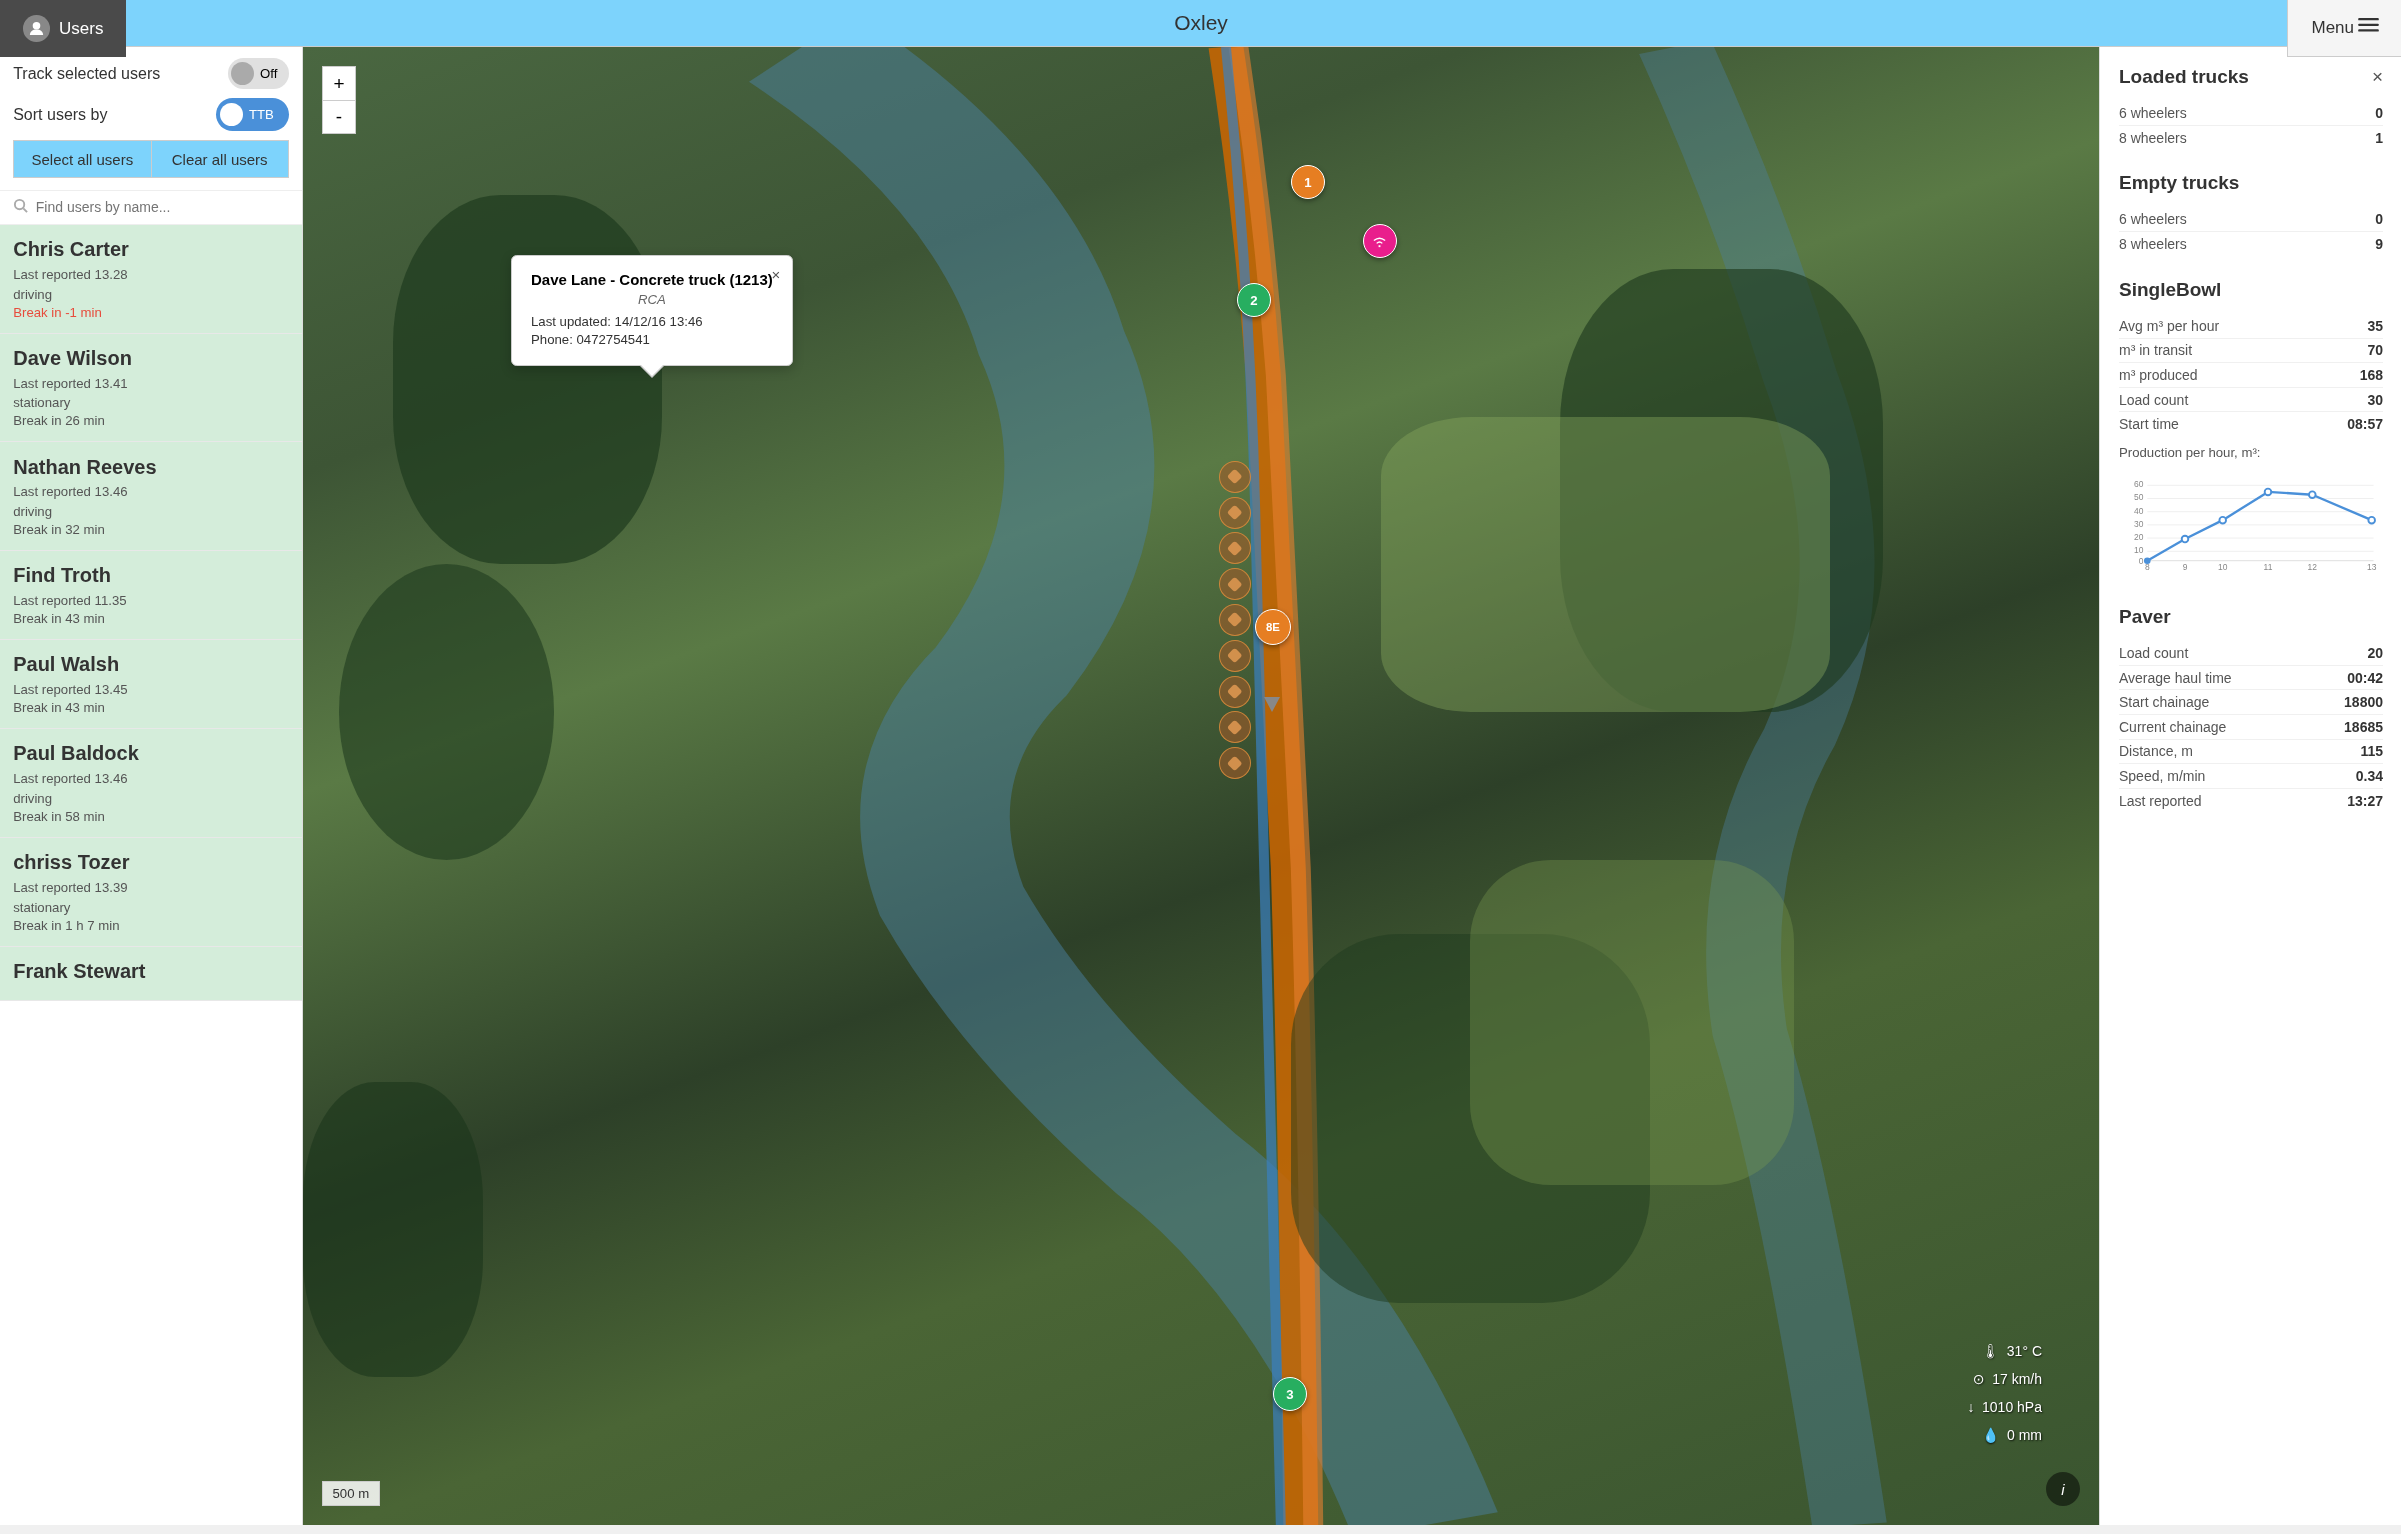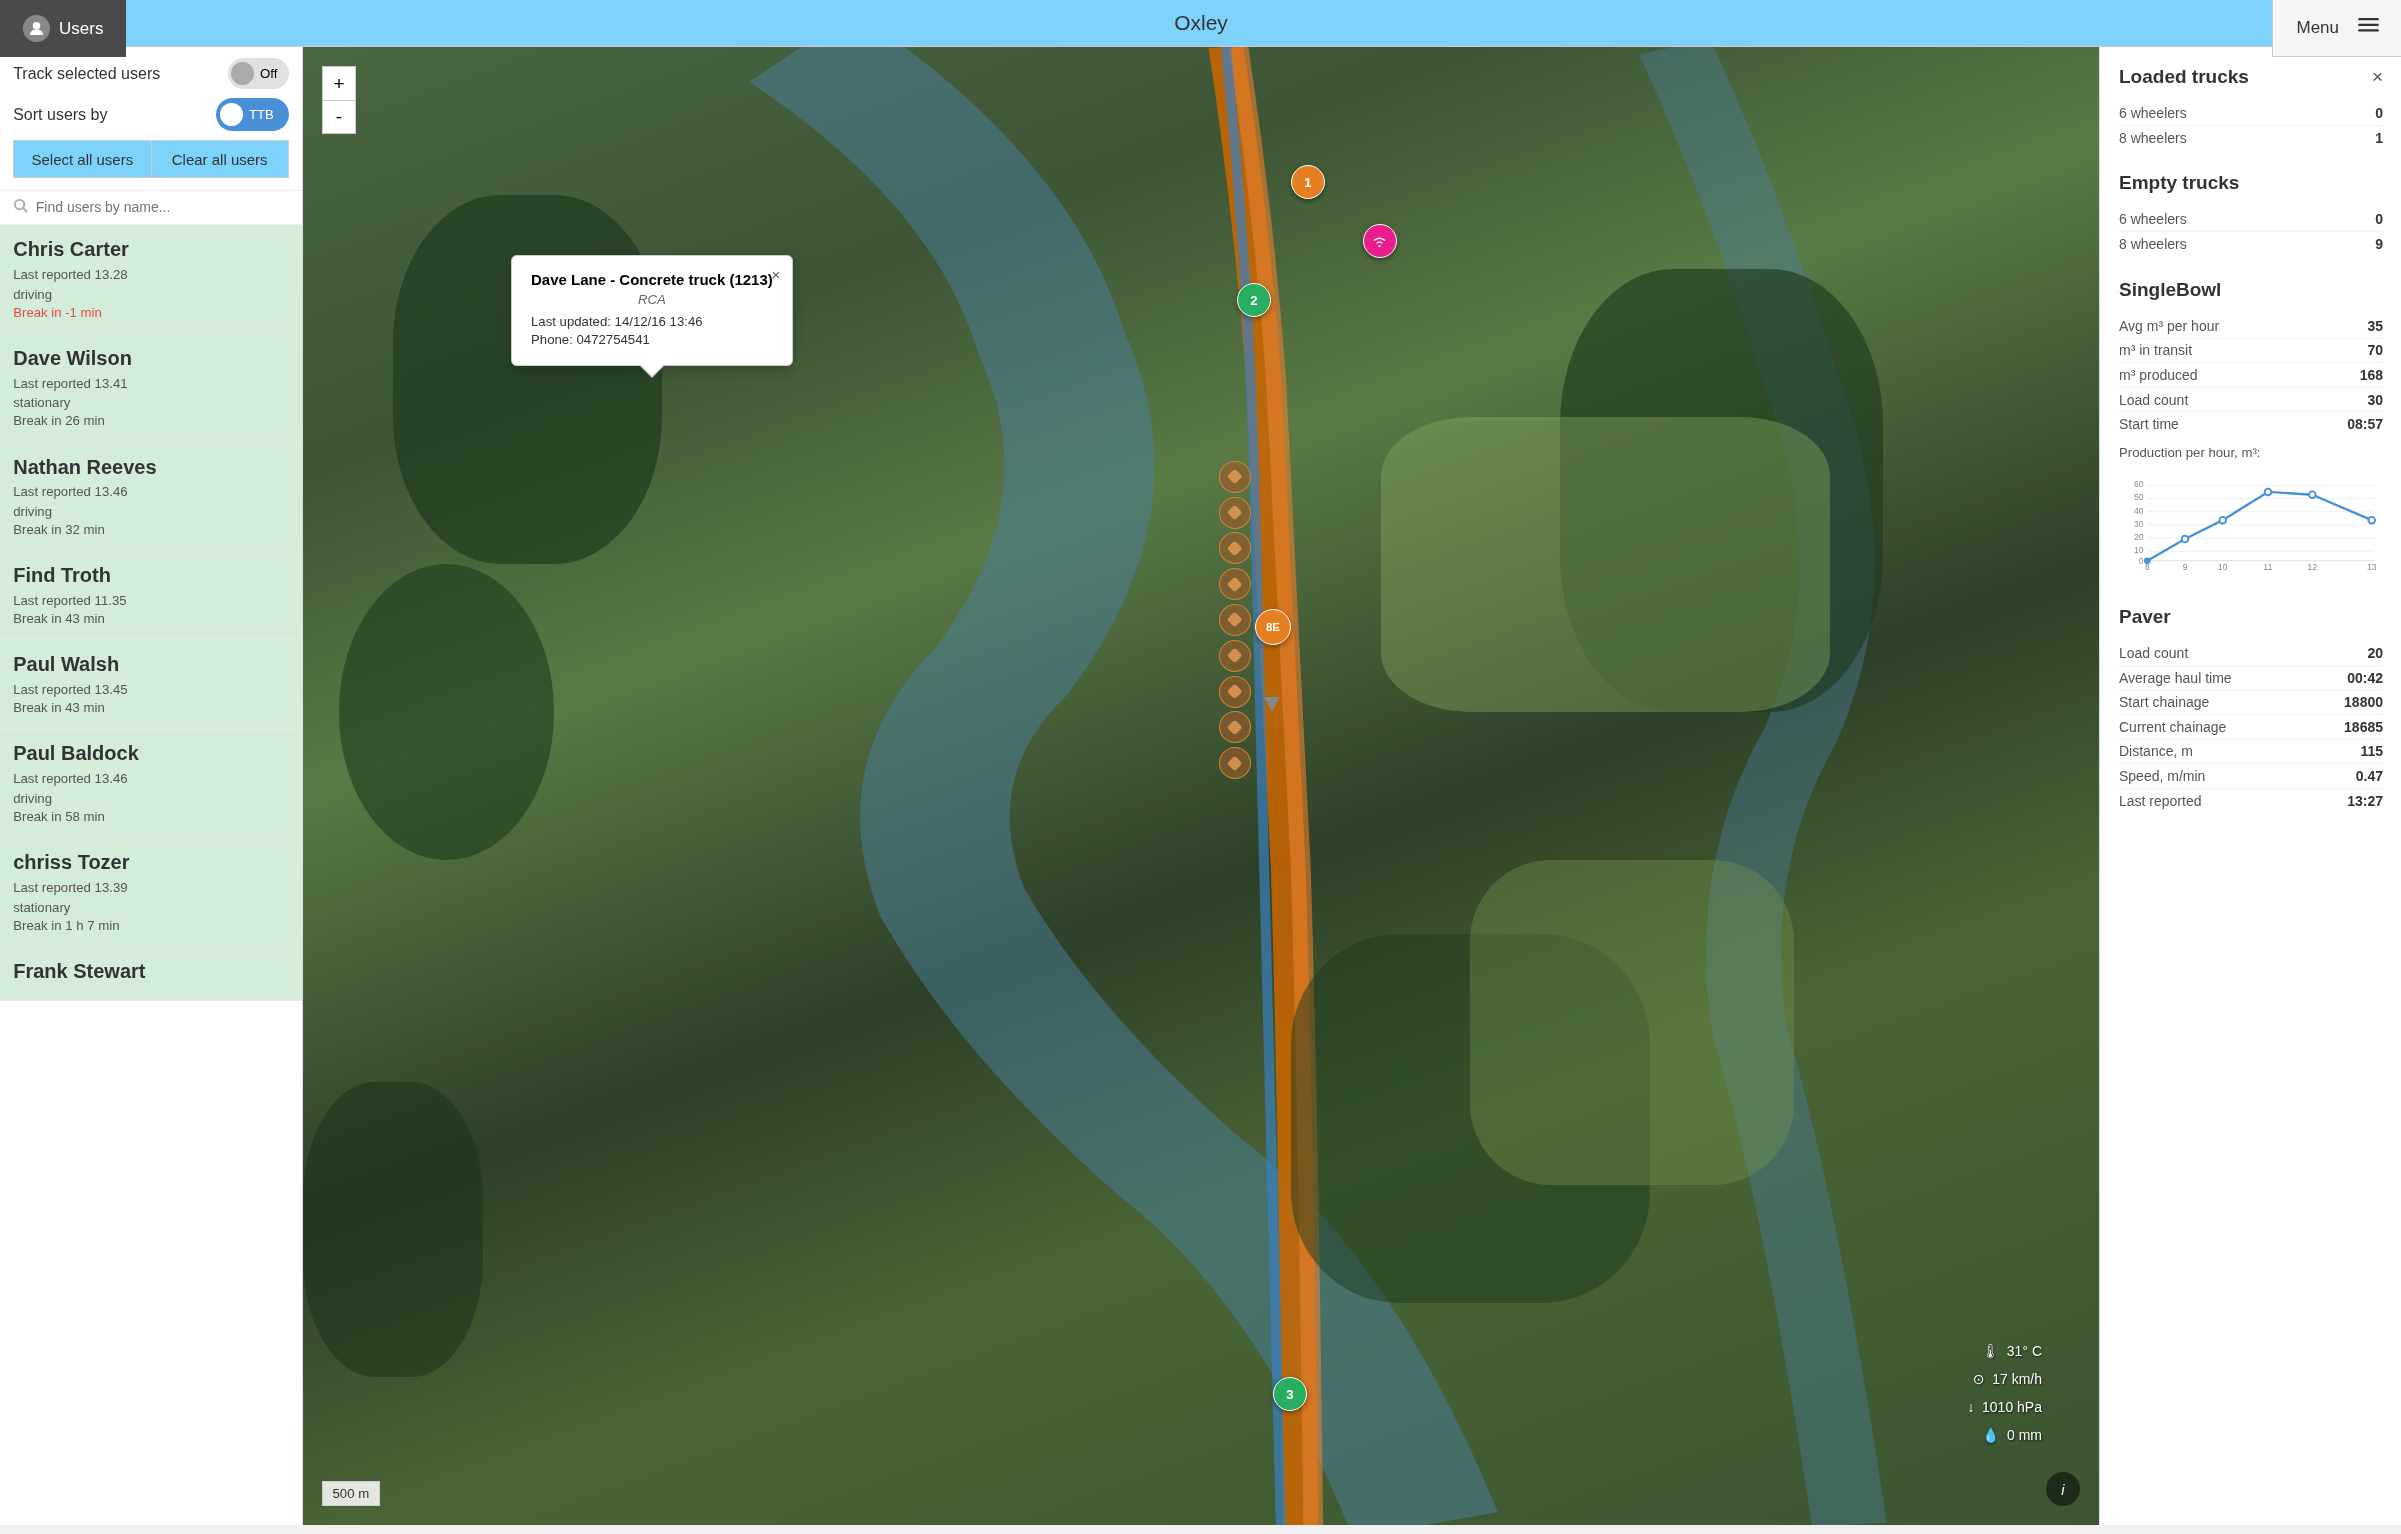--- a/index.html
+++ b/index.html
@@ -19,21 +19,21 @@
     }
     .topbar-users-btn .avatar-icon {
       width: 26.5px; height: 26.5px; background: #888; border-radius: 50%;
       display: inline-flex; align-items: center; justify-content: center;
       color: white; font-size: 15px;
     }
     .topbar-title { font-size: 21px; font-weight: 500; color: #333; }
     .topbar-menu-btn {
       position: absolute; right: 0; top: 0; height: 57px;
       background: #f5f5f5; border: 0.9px solid #ccc; border-top: none; border-right: none;
-      display: flex; align-items: center; gap: 19px;
+      display: flex; align-items: center; gap: 4px;
       padding: 0 23px; font-size: 17px; cursor: pointer; color: #333;
     }
 
     
     .main-layout {
       display: flex; height: calc(1535px - 57px);
     }
 
     
     .sidebar {
@@ -542,21 +542,21 @@
           <div class="panel-row">
             <span class="panel-row-label">Current chainage</span>
             <span class="panel-row-value">18685</span>
           </div>
           <div class="panel-row">
             <span class="panel-row-label">Distance, m</span>
             <span class="panel-row-value">115</span>
           </div>
           <div class="panel-row">
             <span class="panel-row-label">Speed, m/min</span>
-            <span class="panel-row-value">0.47</span>
+            <span class="panel-row-value">0.34</span>
           </div>
           <div class="panel-row">
             <span class="panel-row-label">Last reported</span>
             <span class="panel-row-value">13:27</span>
           </div>
         </div>
     </div>
   </div>
 
 </div>

